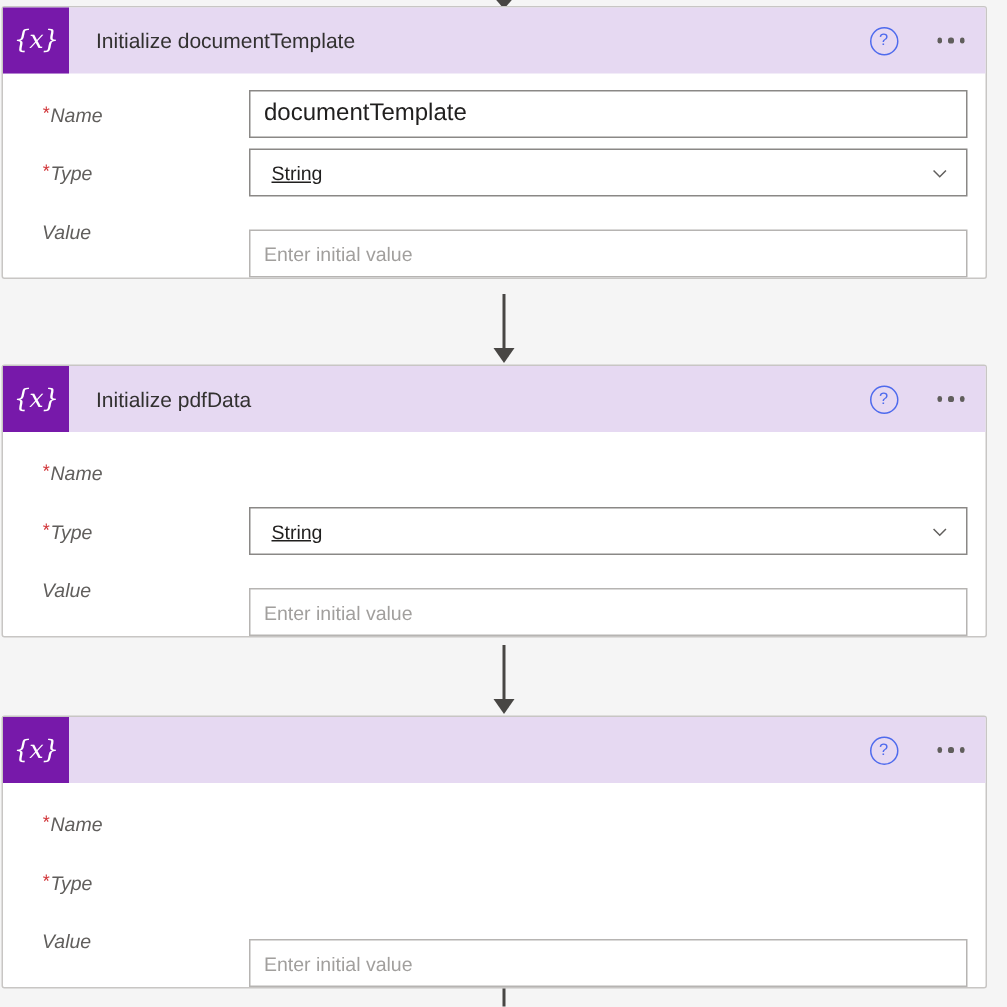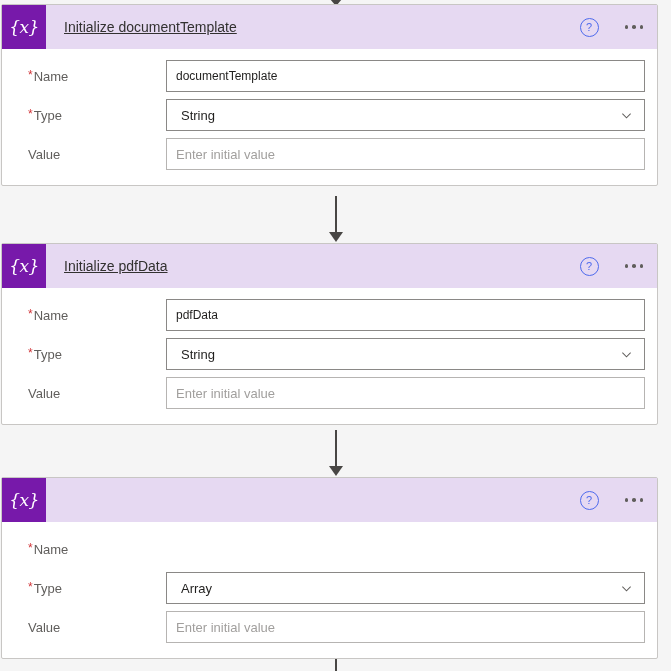--- a/index.html
+++ b/index.html
@@ -67,21 +67,20 @@
     letter-spacing: -0.5px;
     line-height: 1;
   }
   .card-title {
     margin-left: 18px;
     font-size: 14px;
     color: #323130;
     white-space: nowrap;
     overflow: hidden;
     text-overflow: ellipsis;
-    text-decoration: underline;
   }
   .header-actions {
     position: absolute;
     right: 10px;
     top: 0;
     height: 44px;
     display: flex;
     align-items: center;
     gap: 22px;
   }
@@ -127,20 +126,21 @@
   .field-row:last-child { margin-bottom: 0; }
 
   .field-label {
     width: 152px;
     flex: 0 0 152px;
     font-size: 13px;
     color: #605e5c;
     padding-left: 14px;
     box-sizing: border-box;
     white-space: nowrap;
+    font-style: italic;
   }
   .req-star {
     color: #d13438;
     font-size: 12px;
     margin-right: 1px;
     vertical-align: top;
     line-height: 1;
   }
 
   .field-control {
@@ -149,46 +149,47 @@
     height: 32px;
     box-sizing: border-box;
   }
   .text-input {
     width: 100%;
     height: 32px;
     box-sizing: border-box;
     border: 1px solid #8a8886;
     background: #ffffff;
     font-family: "Liberation Sans", sans-serif;
-    font-size: 12px;
+    font-size: 16px;
     color: #201f1e;
     padding: 0 9px;
     outline: none;
     border-radius: 0;
   }
   .text-input::placeholder { color: #a19f9d; }
-  .text-input.soft { border-color: #b6b4b2; }
+  .text-input.soft { border-color: #b6b4b2; margin-top: 15px; }
   .text-input.placeholder-style { color: #a19f9d; font-size: 13px; }
 
   .select-box {
     width: 100%;
     height: 32px;
     box-sizing: border-box;
     border: 1px solid #8a8886;
     background: #ffffff;
     display: flex;
     align-items: center;
     padding: 0 9px 0 14px;
     cursor: pointer;
     position: relative;
   }
   .select-value {
     font-size: 13px;
     color: #201f1e;
     flex: 1 1 auto;
+    text-decoration: underline;
   }
   .chev {
     width: 11px;
     height: 11px;
     flex: 0 0 11px;
     margin-right: 3px;
   }
 </style>
 </head>
 <body>
@@ -258,23 +259,20 @@
         <div class="ellipsis-icon">
             <i></i>
             <i></i>
             <i></i>
           </div>
       </div>
     </div>
     <div class="card-body">
       <div class="field-row">
         <div class="field-label"><span class="req-star">*</span><span>Name</span></div>
-        <div class="field-control">
-          <input class="text-input" type="text" value="pdfData" style="">
-        </div>
       </div>
       <div class="field-row">
         <div class="field-label"><span class="req-star">*</span><span>Type</span></div>
         <div class="field-control">
           <div class="select-box">
             <span class="select-value">String</span>
             <svg class="chev" viewBox="0 0 12 12">
                 <path d="M1.5 4 L6 8.5 L10.5 4" stroke="#605e5c" stroke-width="1.1" fill="none"></path>
               </svg>
           </div>
@@ -307,28 +305,20 @@
             <i></i>
           </div>
       </div>
     </div>
     <div class="card-body">
       <div class="field-row">
         <div class="field-label"><span class="req-star">*</span><span>Name</span></div>
       </div>
       <div class="field-row">
         <div class="field-label"><span class="req-star">*</span><span>Type</span></div>
-        <div class="field-control">
-          <div class="select-box">
-            <span class="select-value">Array</span>
-            <svg class="chev" viewBox="0 0 12 12">
-                <path d="M1.5 4 L6 8.5 L10.5 4" stroke="#605e5c" stroke-width="1.1" fill="none"></path>
-              </svg>
-          </div>
-        </div>
       </div>
       <div class="field-row">
         <div class="field-label">Value</div>
         <div class="field-control">
           <input class="text-input soft placeholder-style" type="text" placeholder="Enter initial value" style="">
         </div>
       </div>
     </div>
   </div>
 

